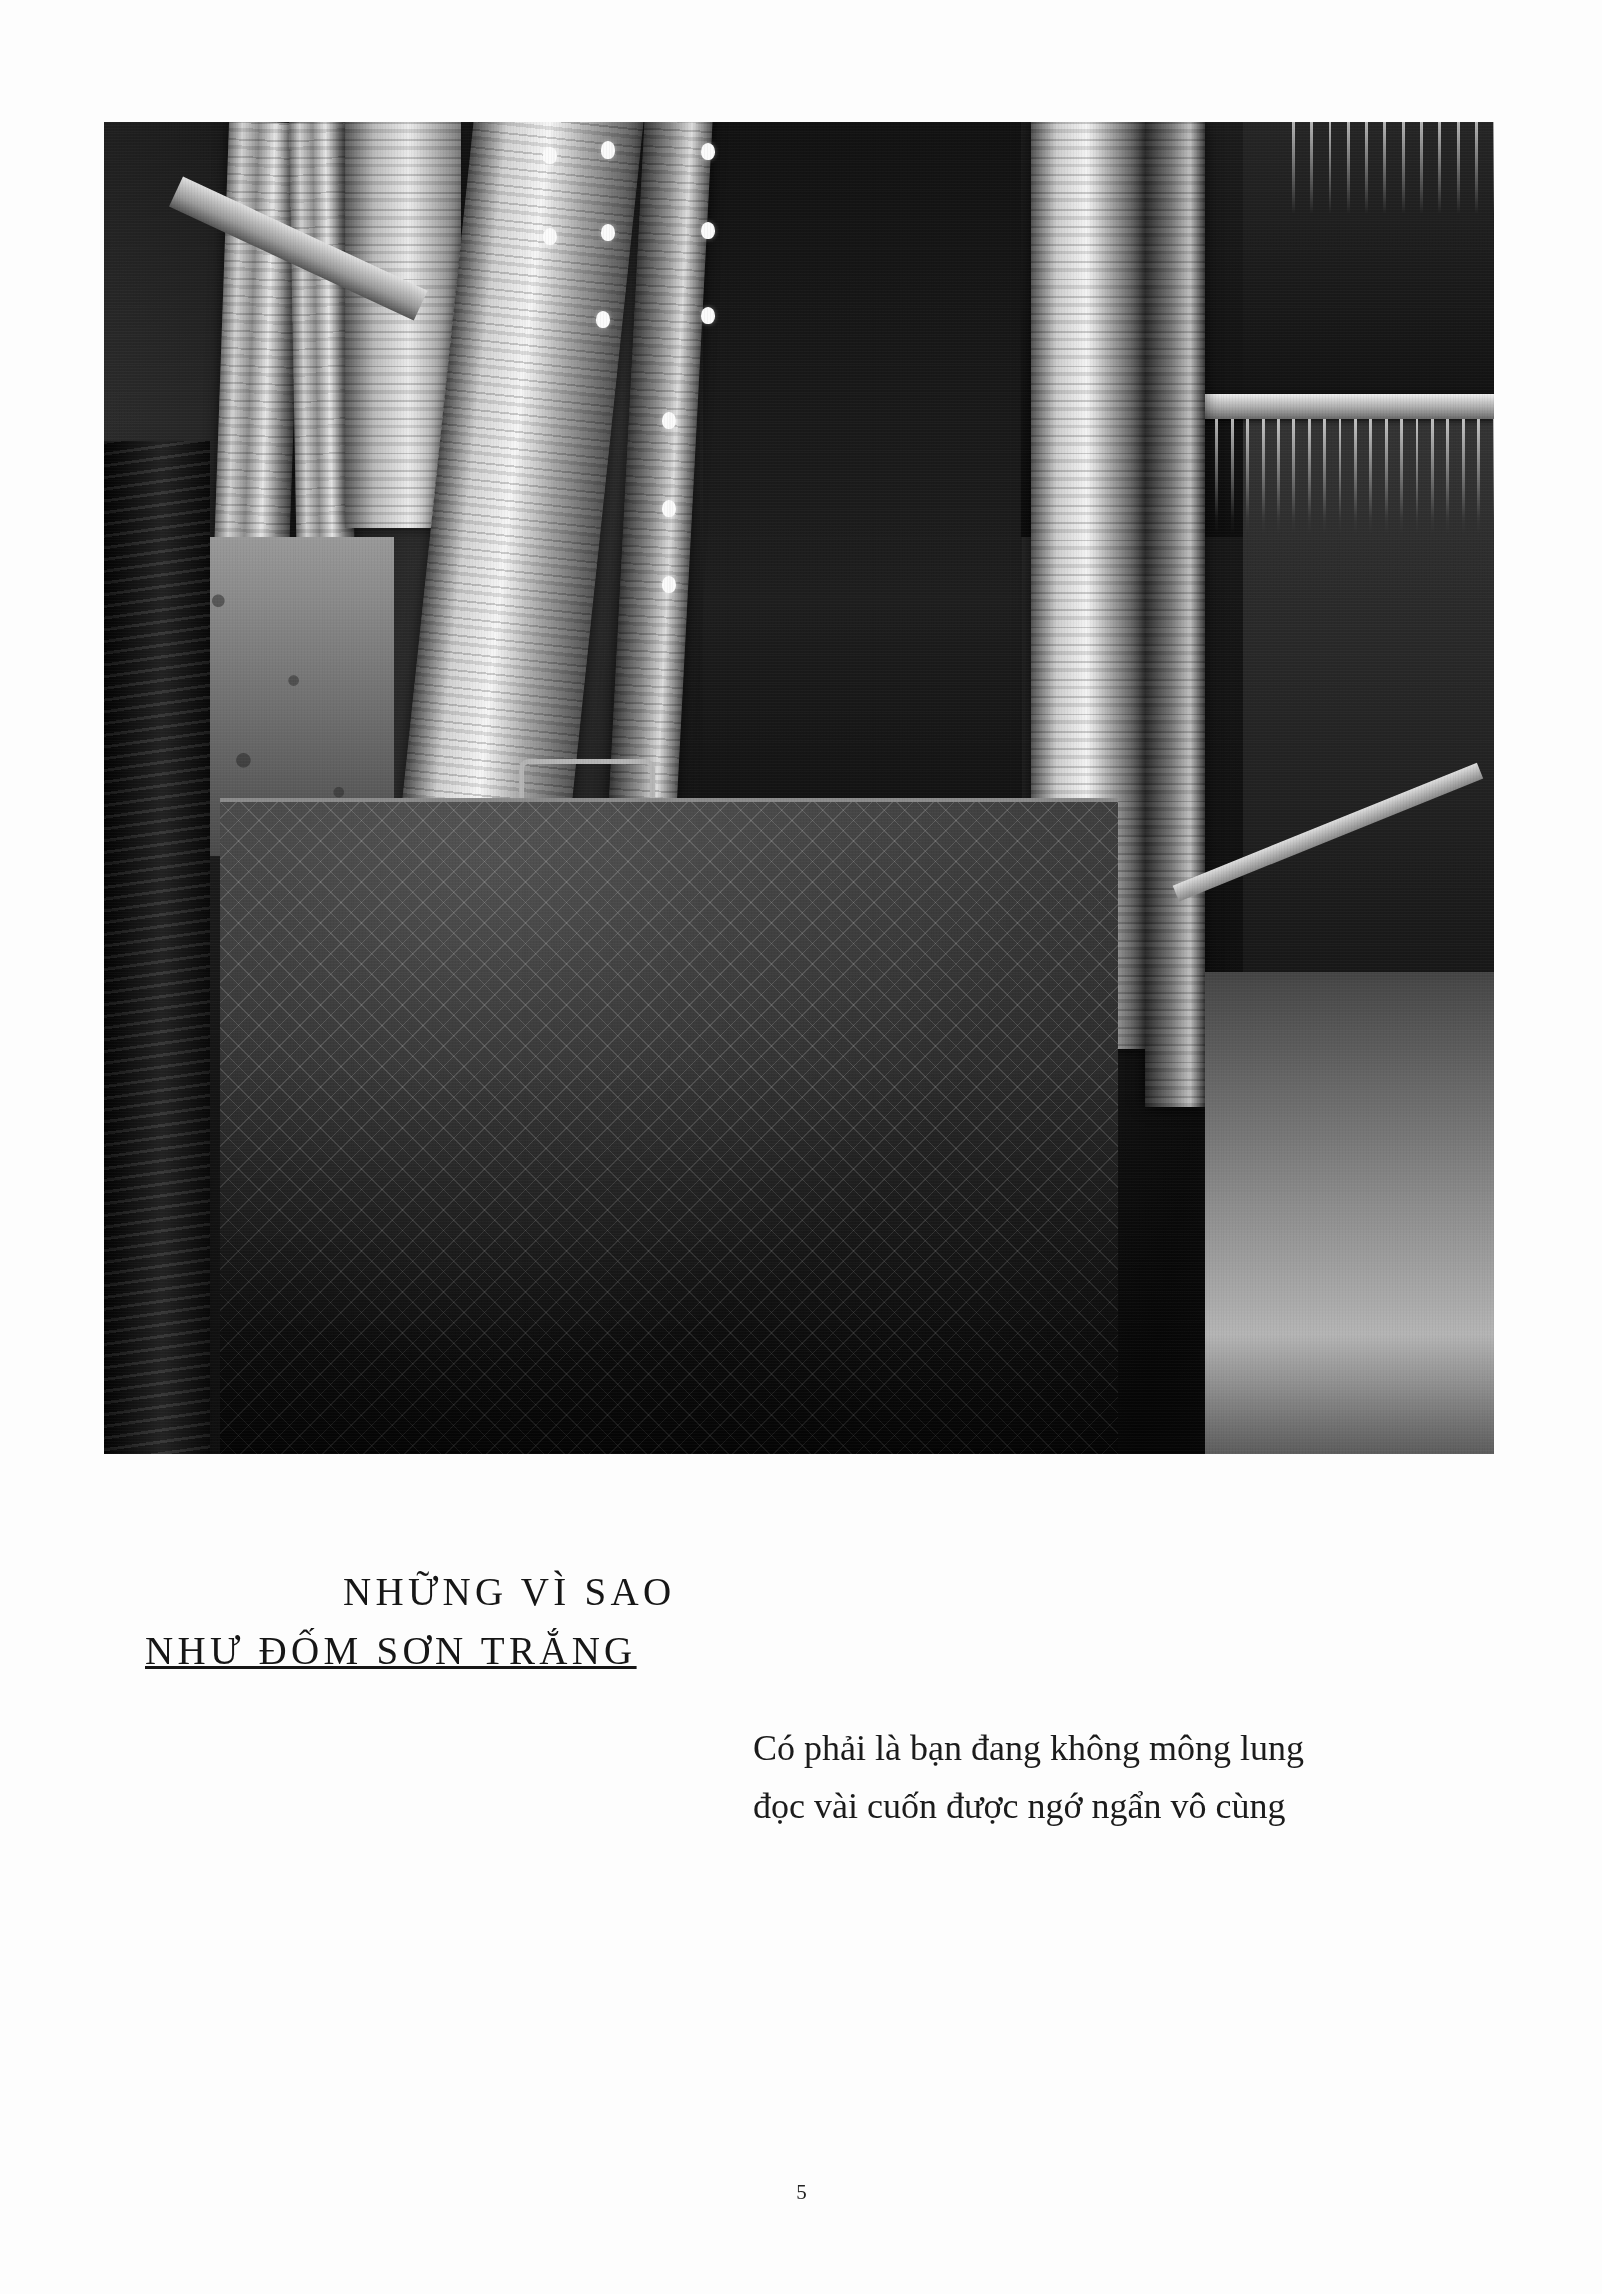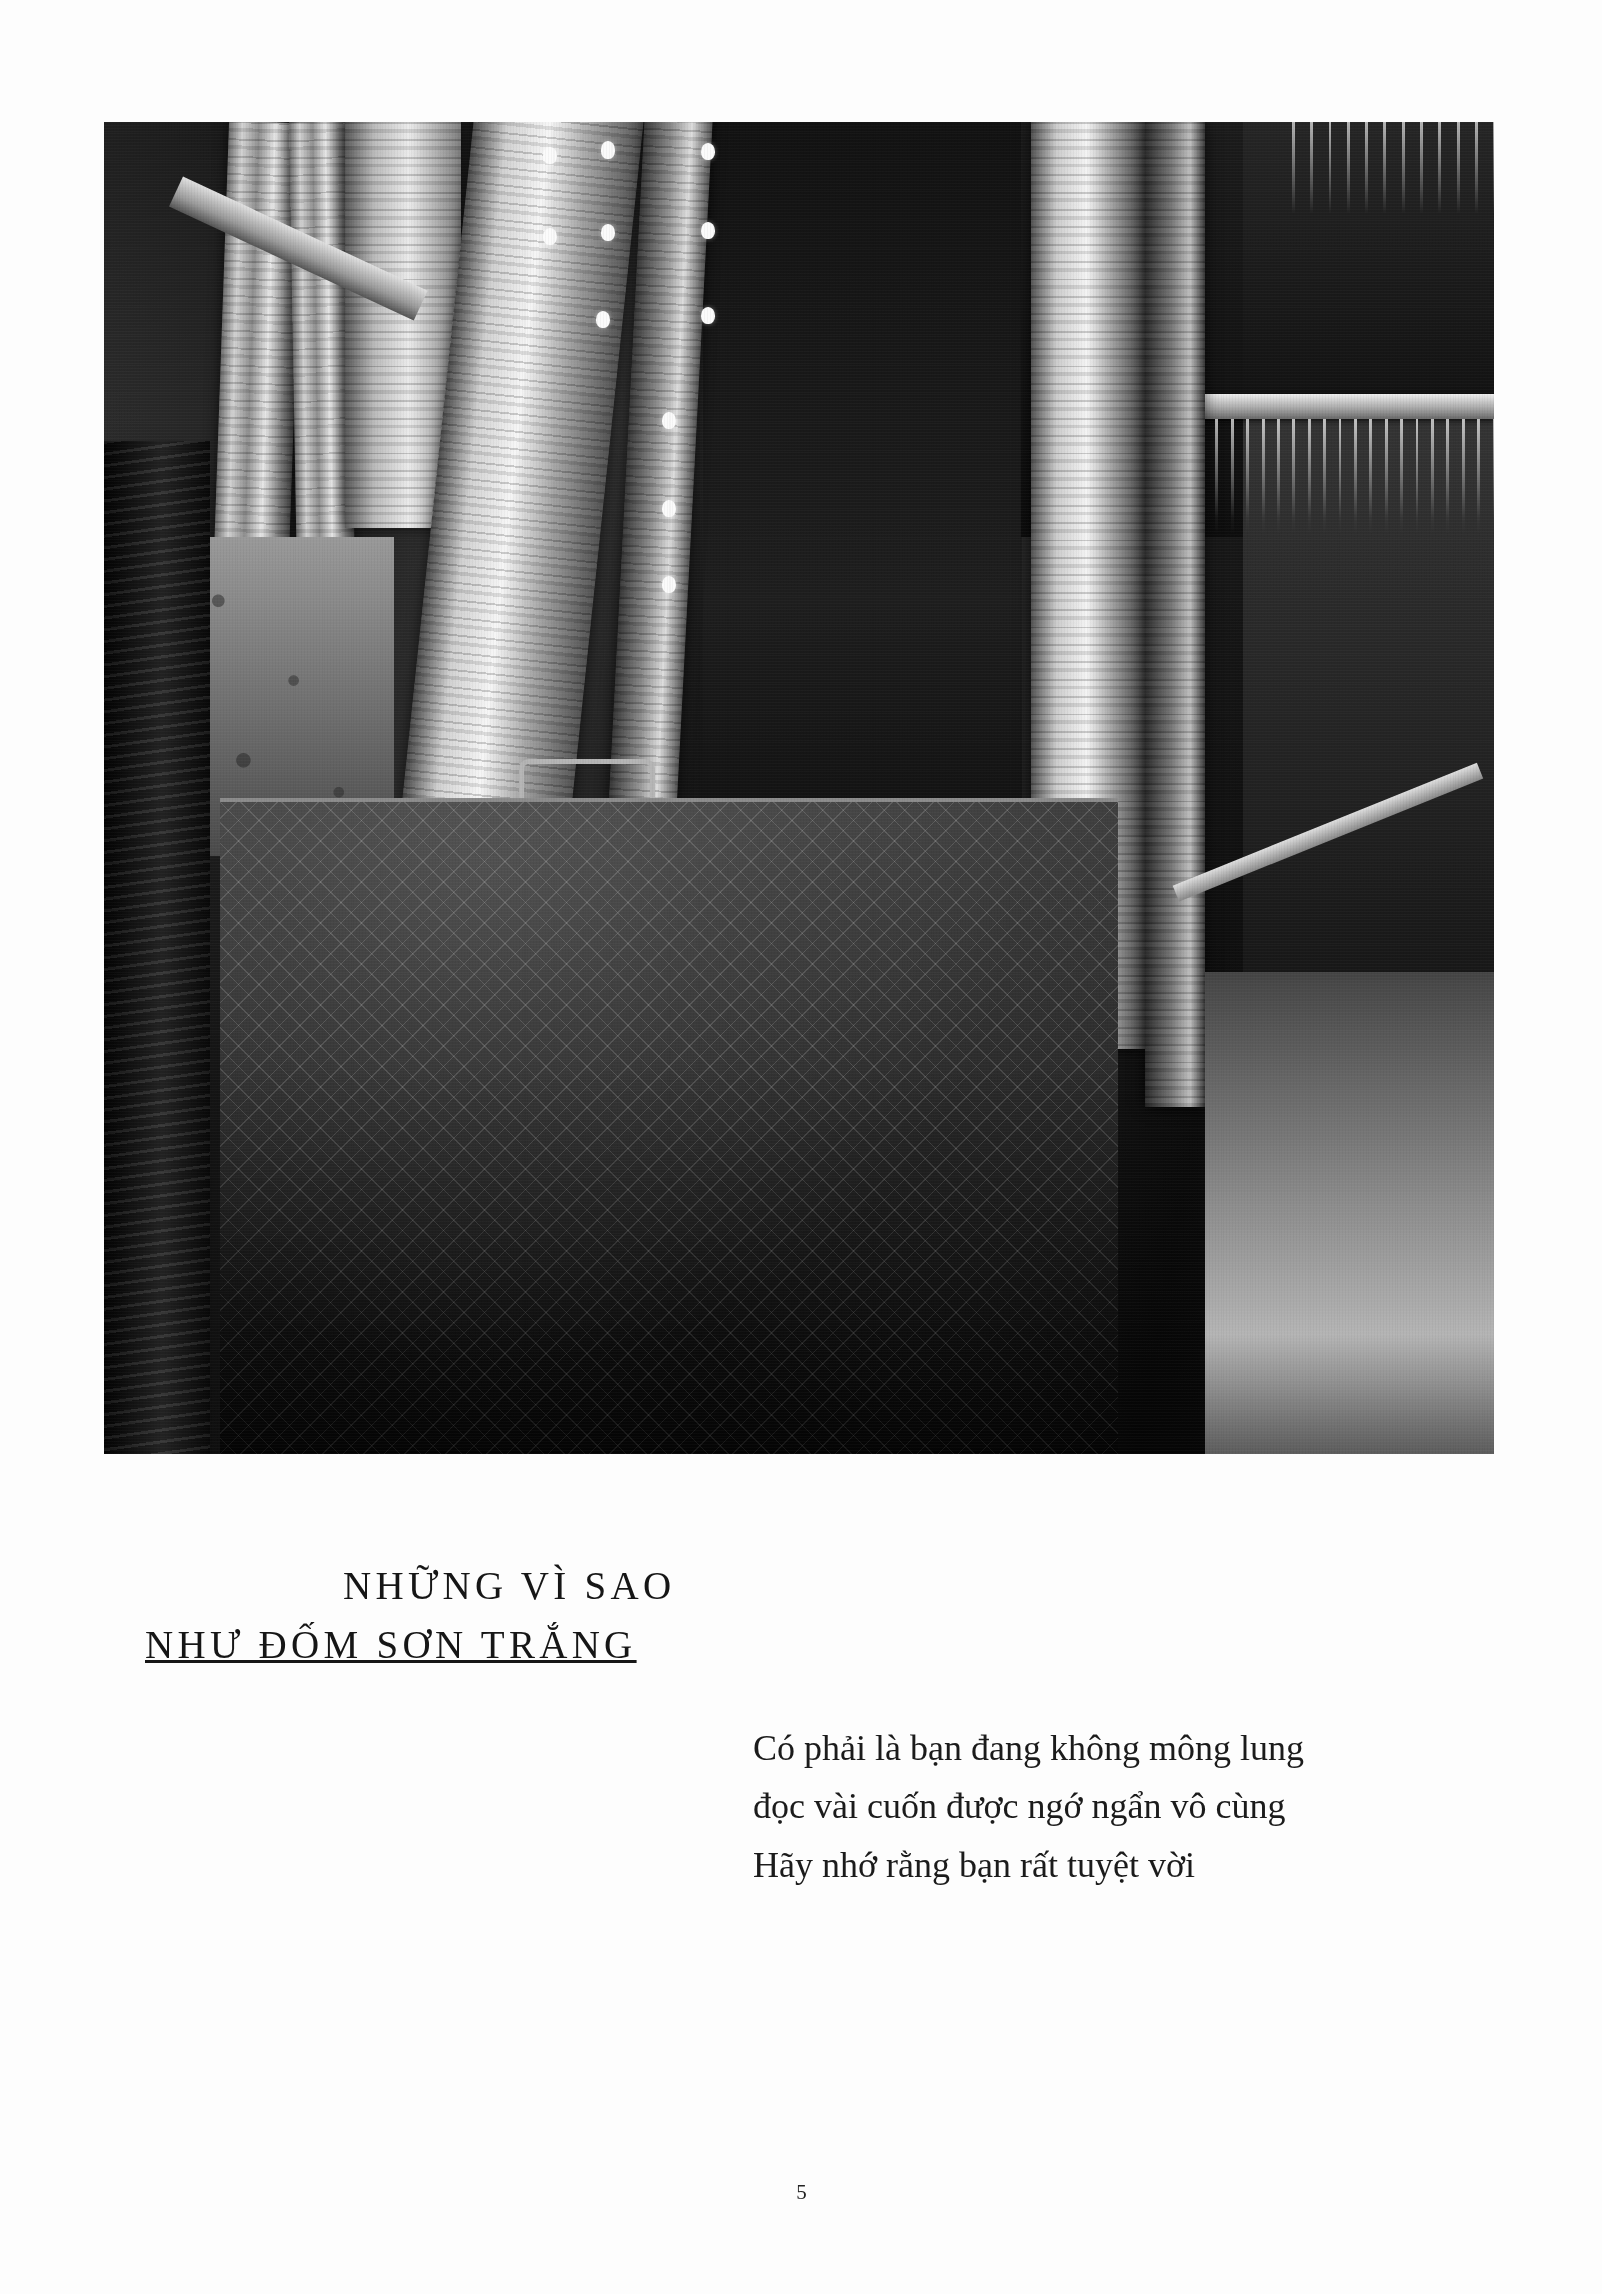--- a/index.html
+++ b/index.html
@@ -223,21 +223,21 @@
     position: absolute;
     left: 145px;
     top: 1556px;
     width: 1110px;
     font-family: "Liberation Serif", serif;
     font-size: 39px;
     letter-spacing: 4.3px;
     color: #161616;
     line-height: 1.52;
   }
-  .poem-title .line1 { padding-left: 198px; display: block; }
+  .poem-title .line1 { padding-left: 198px; display: block; margin-top: 6px; }
   .poem-title .line2 { display: block; text-decoration: underline; }
 
   .poem-body {
     position: absolute;
     left: 753px;
     top: 1719px;
     width: 734px;
     font-size: 36px;
     line-height: 1.62;
     color: #1b1b1b;
@@ -307,18 +307,17 @@
   </div>
 
   <div class="poem-title">
     <span class="line1">NHỮNG VÌ SAO</span>
     <span class="line2">NHƯ ĐỐM SƠN TRẮNG</span>
   </div>
 
   <div class="poem-body">
     <span class="pline">Có phải là bạn đang không mông lung</span>
     <span class="pline">đọc vài cuốn được ngớ ngẩn vô cùng</span>
-    <span class="pline">Hãy nhớ rằng bạn rất tuyệt vời</span>
   </div>
 
   <div class="page-number">5</div>
 </div>
 
 
 </body></html>

